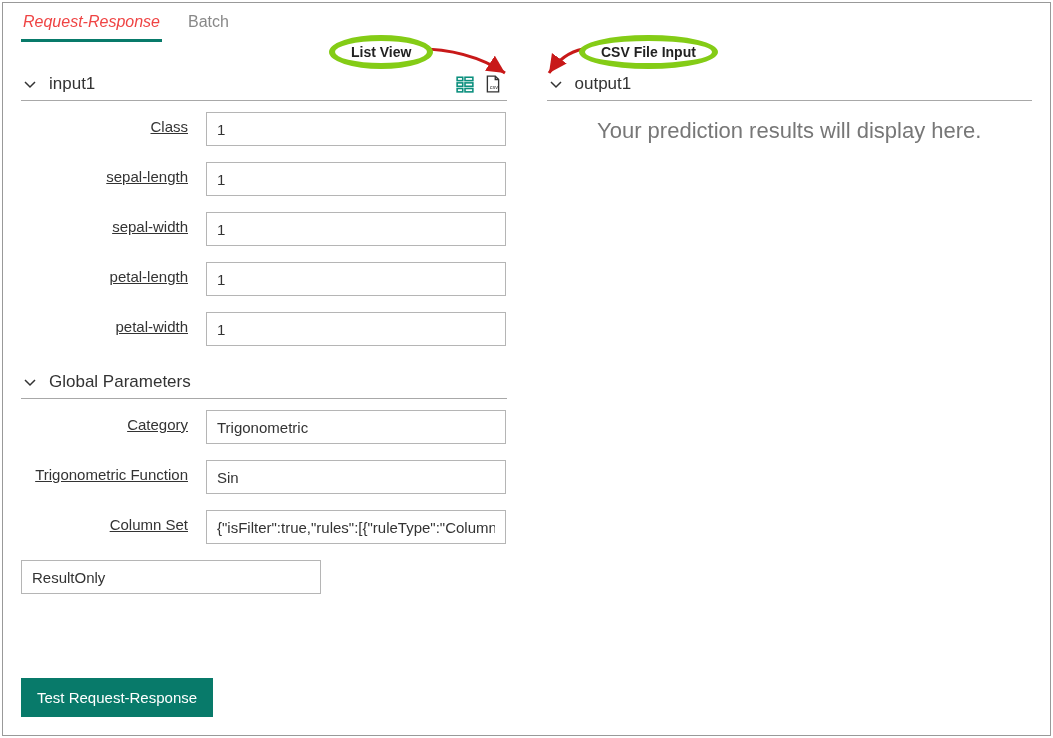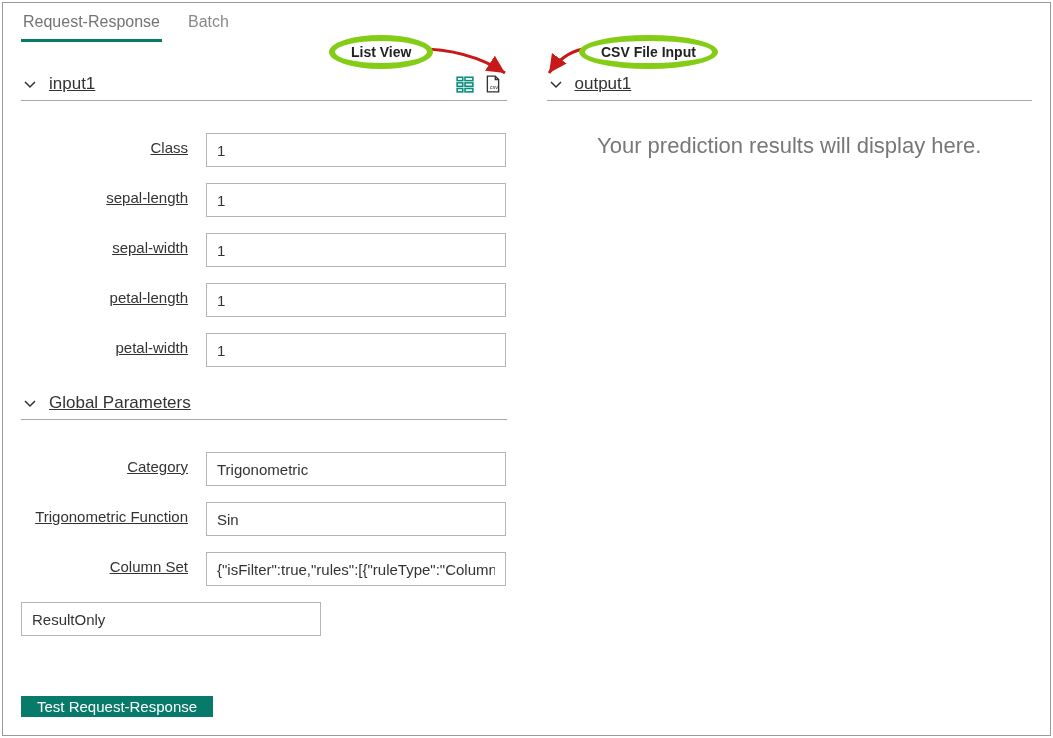--- a/index.html
+++ b/index.html
@@ -22,41 +22,41 @@
     gap: 24px;
     padding: 6px 18px 0 18px;
   }
   .tab {
     padding: 4px 2px 8px 2px;
     cursor: pointer;
     color: #888;
     font-size: 16px;
   }
   .tab.active {
-    color: #737373;
+    color: #ef4444;
     border-bottom: 3px solid #087a6a;
+    font-style: italic;
   }
   .content {
     display: flex;
     gap: 40px;
     padding: 0 18px;
   }
   .col {
     flex: 1;
     min-width: 0;
   }
   .section-header {
     display: flex;
     align-items: center;
     gap: 10px;
     border-bottom: 1px solid #a8a8a8;
     padding: 6px 0 6px 0;
     margin-top: 26px;
-    margin-bottom: 32px;
-    text-decoration: underline;
+    margin-bottom: 11px;
   }
   .section-header .title {
     font-size: 17px;
     color: #333;
   }
   .chev {
     width: 18px; height: 18px;
     display: inline-flex; align-items: center; justify-content: center;
   }
   .chev svg { stroke: #333; stroke-width: 1.5; fill: none; }
@@ -104,21 +104,21 @@
     font-size: 22px;
     text-align: center;
     margin-top: 17px;
   }
   .test-btn {
     position: absolute;
     left: 18px;
     bottom: 18px;
     background: #087a6a;
     color: #fff;
-    padding: 2px 16px;
+    padding: 11px 16px;
     font-size: 15px;
     border: none;
     cursor: pointer;
     font-family: inherit;
   }
   
   .callout {
     position: absolute;
     border: 6px solid #84cc16;
     border-radius: 50%;

